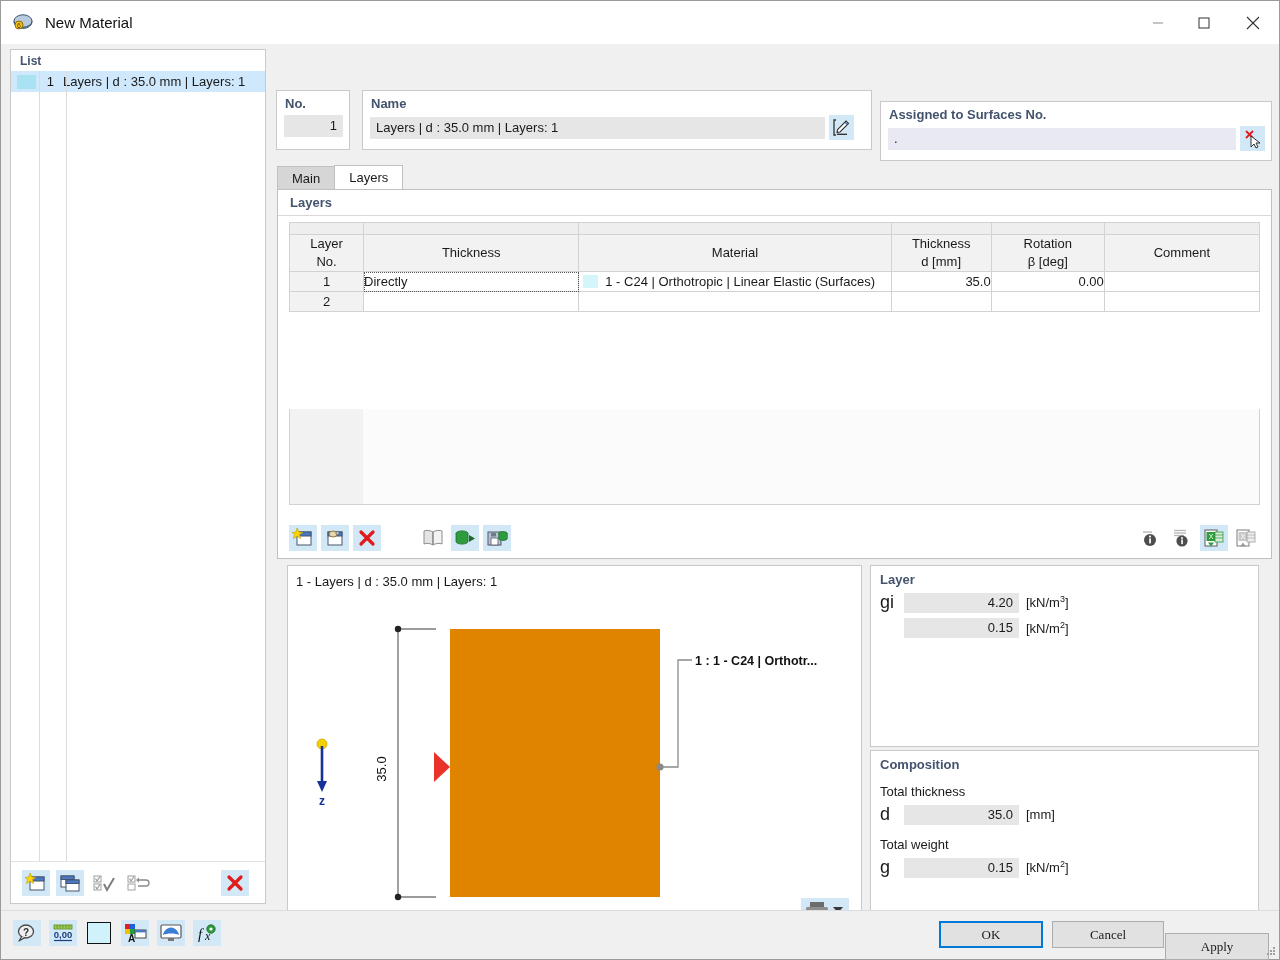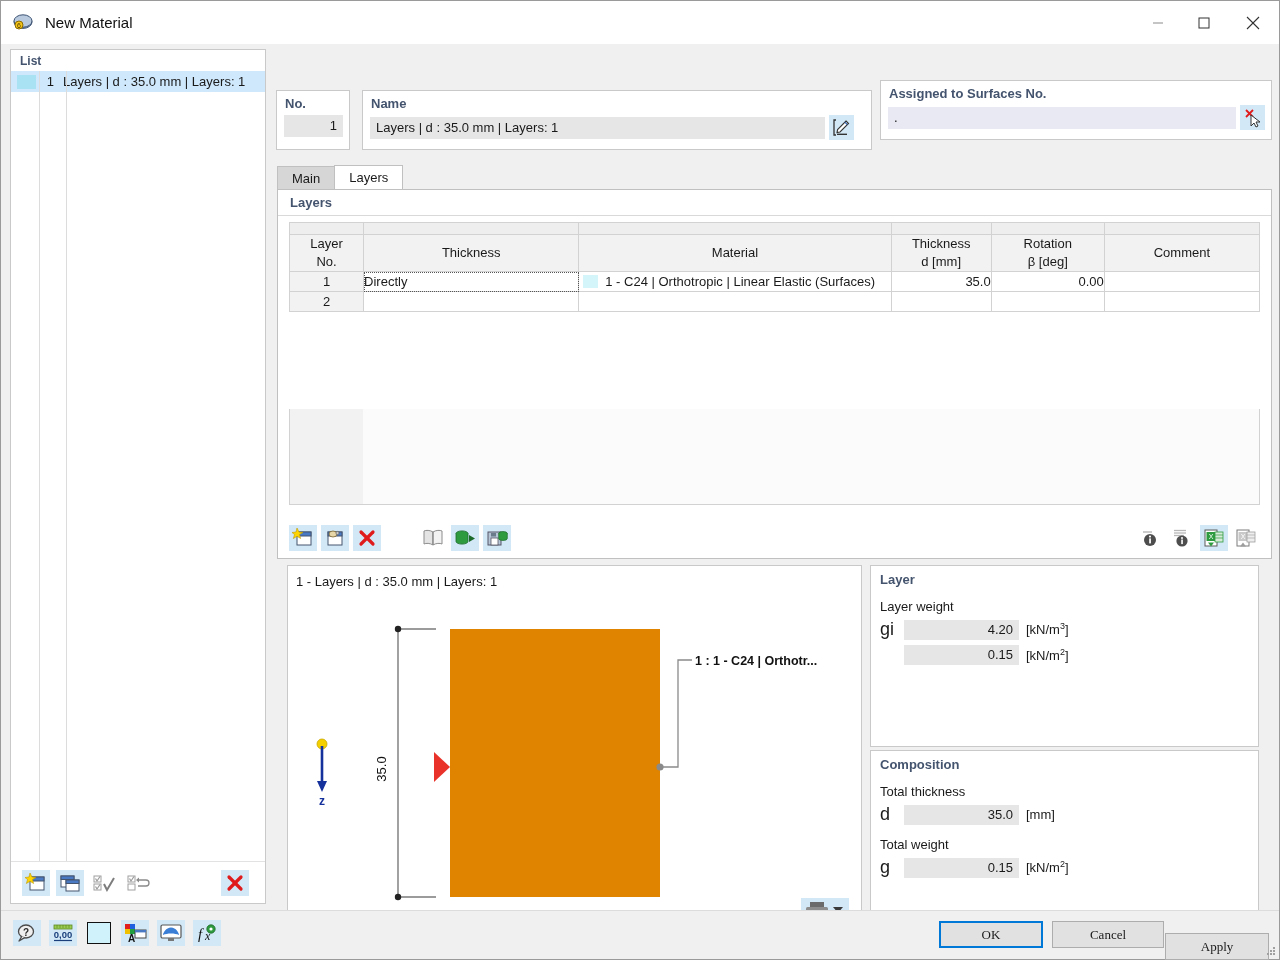--- a/index.html
+++ b/index.html
@@ -112,21 +112,21 @@
   .tbtn.big { width: 28px; height: 26px; }
 
   
   .fld-panel {
     position: absolute;
     background: #fff;
     border: 1px solid #c9c9c9;
   }
   .no-panel { left: 275px; top: 46px; width: 74px; height: 60px; }
   .name-panel { left: 361px; top: 46px; width: 510px; height: 60px; }
-  .assign-panel { left: 879px; top: 36px; width: 392px; height: 60px; }
+  .assign-panel { left: 879px; top: 57px; width: 392px; height: 60px; }
   .fld-label {
     font-weight: bold; color: #44546e; font-size: 13px;
     padding: 5px 0 0 8px;
   }
   .fld-row { display: flex; align-items: center; padding: 4px 6px 0 7px; }
   .inp {
     background: #e6e6e6;
     border: 0; height: 22px;
     font-family: "Liberation Sans", sans-serif;
     font-size: 13px;
@@ -627,21 +627,20 @@
           <rect x="7" y="11" width="13" height="7" fill="#fff" stroke="#6b6b6b" stroke-width="0.8"></rect>
           <line x1="9" y1="13.5" x2="18" y2="13.5" stroke="#8d8d8d" stroke-width="0.8"></line>
           <line x1="9" y1="15.5" x2="18" y2="15.5" stroke="#8d8d8d" stroke-width="0.8"></line>
           <polygon points="29,7 39,7 34,13" fill="#3a3a3a"></polygon>
         </svg>
       </div>
     </div>
 
     <div class="info-panel layer-panel">
       <div class="info-head">Layer</div>
-      <div class="info-sub">Layer weight</div>
       <div class="val-row">
         <span class="val-sym">gi</span>
         <span class="val-box">4.20</span>
         <span class="val-unit"><span>[kN/m</span><sup>3</sup><span>]</span></span>
       </div>
       <div class="val-row">
         <span class="val-sym"></span>
         <span class="val-box">0.15</span>
         <span class="val-unit"><span>[kN/m</span><sup>2</sup><span>]</span></span>
       </div>

